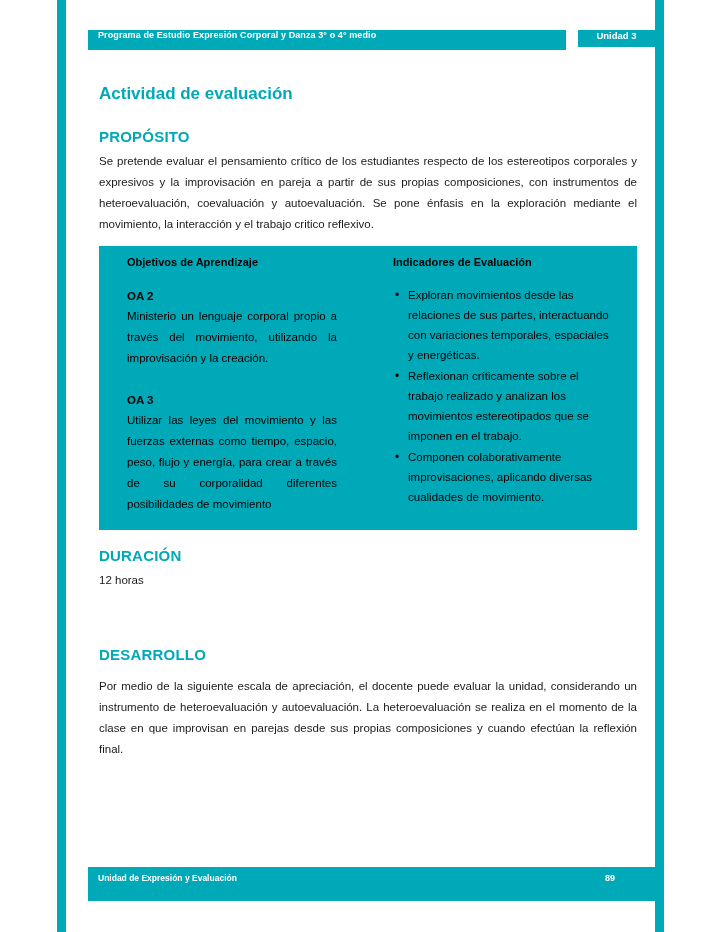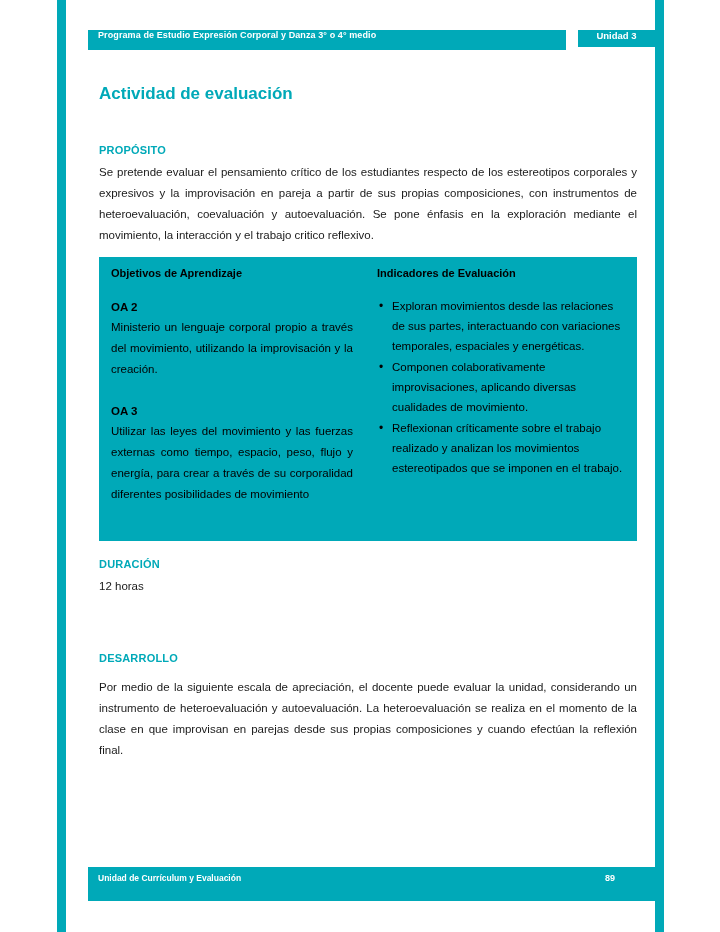--- a/index.html
+++ b/index.html
@@ -36,32 +36,32 @@
   .page-title{
     position:absolute;left:99px;top:84px;margin:0;
     color:var(--teal);font-size:17px;font-weight:bold;
   }
 
   .content{
     position:absolute;left:99px;top:128px;width:538px;
     color:var(--ink);
   }
   .sec-heading{
-    margin:16px 0 6px 0;
-    color:var(--teal);font-size:11px;font-weight:bold;letter-spacing:.2px;
+    margin:0 0 6px 0;
+    color:var(--teal);font-size:15px;font-weight:bold;letter-spacing:.2px;
   }
   .body-text{
     margin:0;font-size:11.5px;line-height:21px;text-align:justify;color:var(--ink);
   }
 
   .oa-table{
     display:flex;margin-top:11px;width:538px;height:284px;
     background:var(--teal);color:#000;overflow:hidden;
   }
-  .cell{padding:9px 12px;}
+  .cell{padding:9px 28px;}
   .cell-left{width:266px;}
   .cell-right{width:272px;}
   .cell-header{font-size:11px;font-weight:bold;line-height:14px;}
   .oa-block{margin-top:17px;}
   .oa-block + .oa-block{margin-top:21px;}
   .oa-code{font-size:11.5px;font-weight:bold;line-height:20px;}
   .oa-text{margin:0;font-size:11.5px;line-height:21px;text-align:justify;}
   .ind-list{margin:16px 0 0 0;padding:0;list-style:none;}
   .ind-list li{
     position:relative;padding-left:15px;margin:0 0 1px 0;
@@ -121,32 +121,32 @@
         <div class="oa-block">
           <div class="oa-code">OA 3</div>
           <p class="oa-text">Utilizar las leyes del movimiento y las fuerzas externas como tiempo, espacio, peso, flujo y energía, para crear a través de su corporalidad diferentes posibilidades de movimiento</p>
         </div>
       </div>
 
       <div class="cell cell-right">
         <div class="cell-header">Indicadores de Evaluación</div>
         <ul class="ind-list">
           <li><span>Exploran movimientos desde las relaciones de sus partes, interactuando con variaciones temporales, espaciales y energéticas.</span></li>
+          <li><span>Reflexionan críticamente sobre el trabajo realizado y analizan los movimientos estereotipados que se imponen en el trabajo.</span></li>
           <li><span>Componen colaborativamente improvisaciones, aplicando diversas cualidades de movimiento.</span></li>
-          <li><span>Reflexionan críticamente sobre el trabajo realizado y analizan los movimientos estereotipados que se imponen en el trabajo.</span></li>
         </ul>
       </div>
     </div>
 
     <h2 class="sec-heading duracion-heading">DURACIÓN</h2>
     <p class="body-text duracion-body">12 horas</p>
 
     <h2 class="sec-heading desarrollo-heading">DESARROLLO</h2>
     <p class="body-text desarrollo-body">Por medio de la siguiente escala de apreciación, el docente puede evaluar la unidad, considerando un instrumento de heteroevaluación y autoevaluación. La heteroevaluación se realiza en el momento de la clase en que improvisan en parejas desde sus propias composiciones y cuando efectúan la reflexión final.</p>
 
   </div>
 
   <div class="footer-bar">
-    <div class="footer-line">Unidad de Currículum y Evaluación</div>
+    <div class="footer-line">Unidad de Expresión y Evaluación</div>
     <div class="page-number">89</div>
   </div>
 
 </div>
 
 </body></html>

